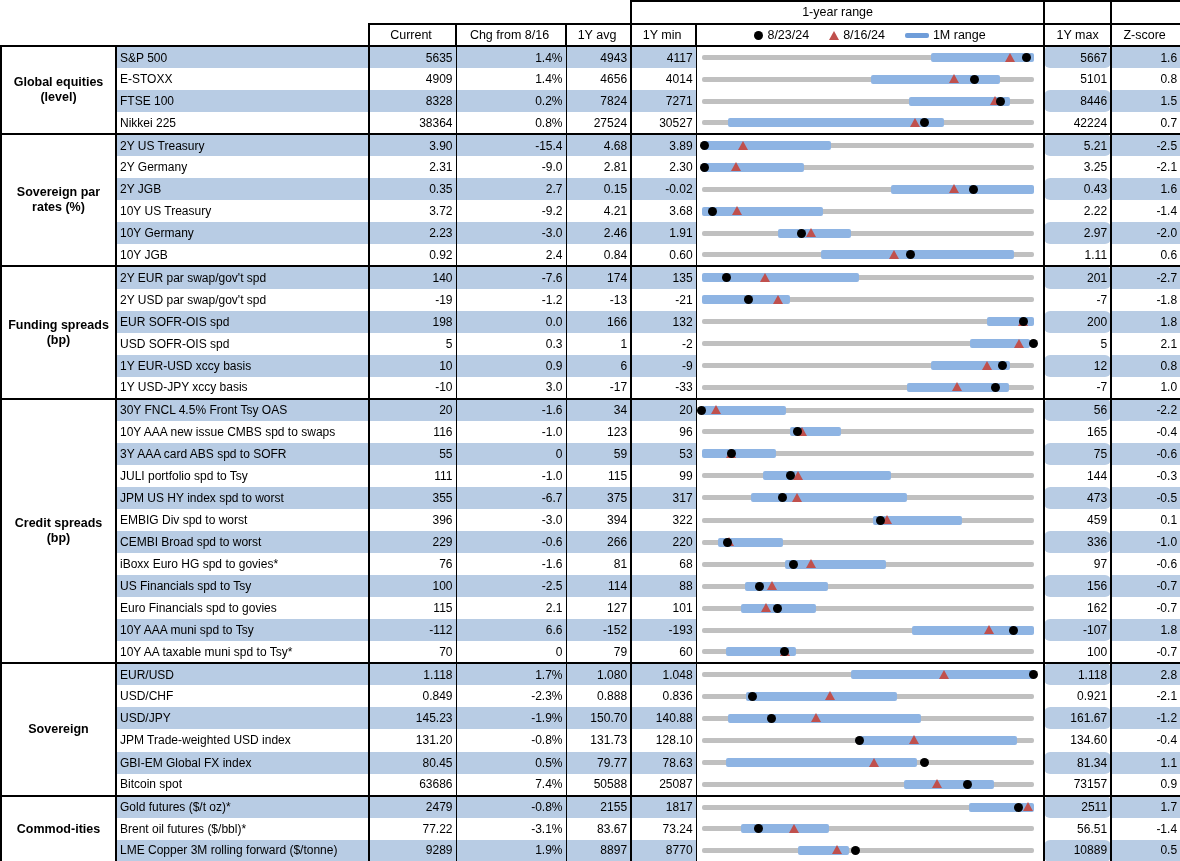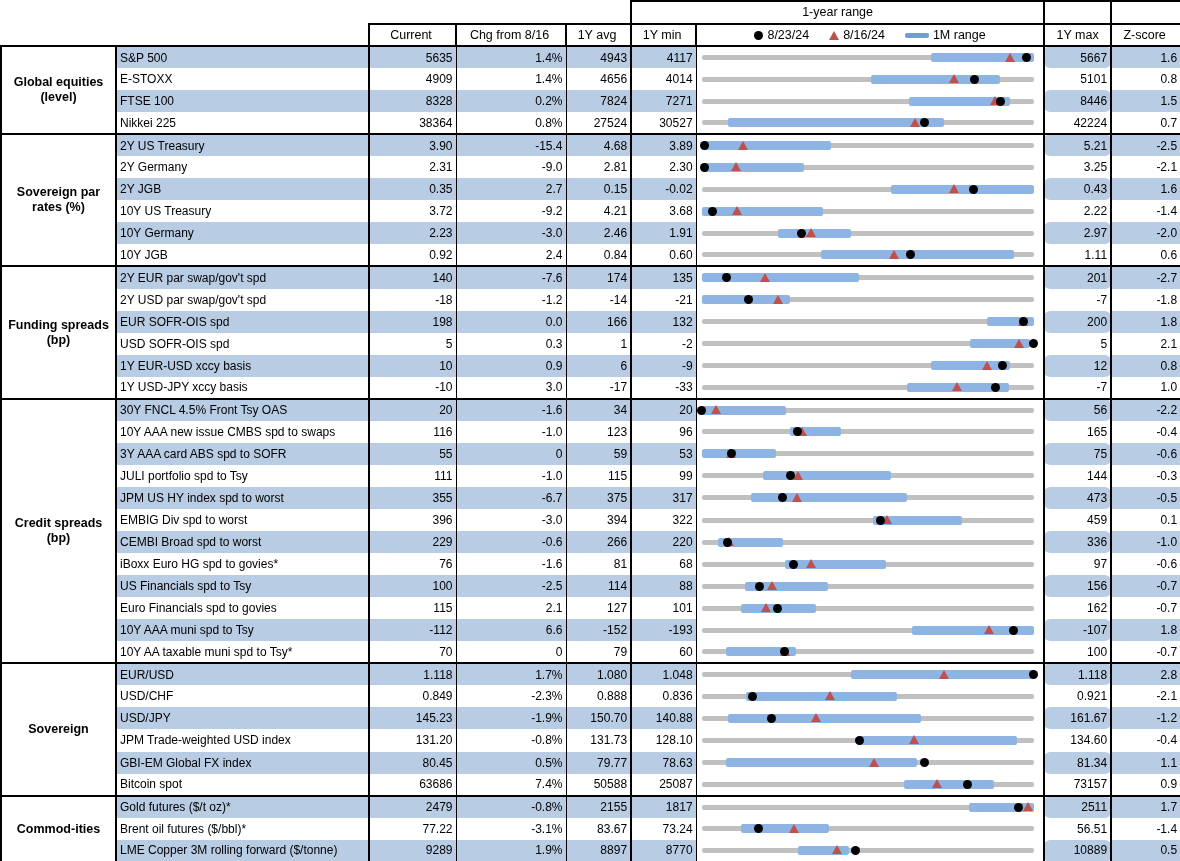--- a/index.html
+++ b/index.html
@@ -275,23 +275,23 @@
         <div class="mbar" style="left: 5px; width: 157.7px;"></div>
         <div class="tri" style="left: 63.08px;"></div>
         <div class="dot" style="left: 25.732px;"></div>
       </div>
     </td>
     <td class="c-num c-max">201</td>
     <td class="c-num c-z">-2.7</td>
   </tr>
       <tr class="data-row">
     <td class="c-label">2Y USD par swap/gov't spd</td>
-    <td class="c-num c-current">-18</td>
+    <td class="c-num c-current">-19</td>
     <td class="c-num c-chg">-1.2</td>
-    <td class="c-num c-avg">-14</td>
+    <td class="c-num c-avg">-13</td>
     <td class="c-num c-min">-21</td>
     <td class="c-chart">
       <div class="chart">
         <div class="track"></div>
         <div class="mbar" style="left: 5px; width: 87.98px;"></div>
         <div class="tri" style="left: 76.36px;"></div>
         <div class="dot" style="left: 46.98px;"></div>
       </div>
     </td>
     <td class="c-num c-max">-7</td>

